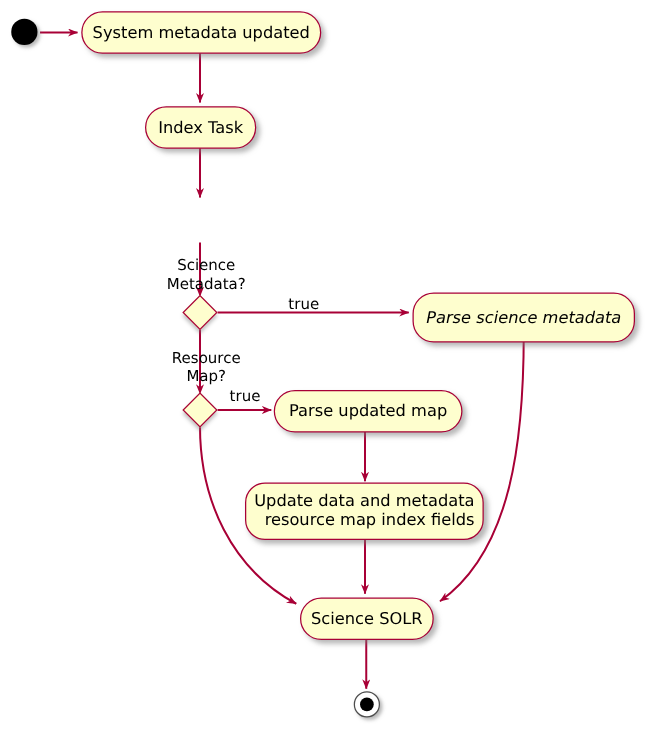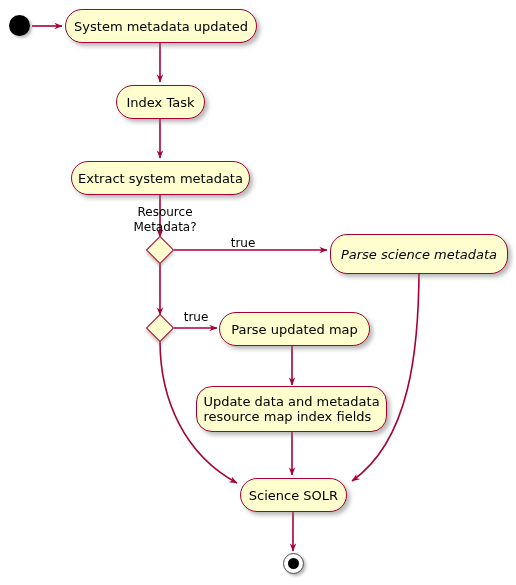--- a/index.html
+++ b/index.html
@@ -33,21 +33,21 @@
   
   .node {
     position: absolute;
     box-sizing: border-box;
     background: #FEFECE;
     border: 1.5px solid #A80036;
     border-radius: 17px;
     display: flex;
     align-items: center;
     justify-content: center;
-    text-align: left;
+    text-align: right;
     color: #000000;
     font-size: 13px;
     line-height: 15px;
     box-shadow: 3px 3px 4px rgba(125,125,125,0.55);
     white-space: pre;
   }
   
   .diamond {
     position: absolute;
     box-sizing: border-box;
@@ -134,38 +134,39 @@
       <path d="M293,511 L293,551"></path>
     </g>
   </svg>
 
   <div class="start-node" style="left:9px; top:15px;"></div>
 
   <div class="node" style="left:65px; top:9px; width:192px; height:34px;">System metadata updated</div>
 
   <div class="node" style="left:116px; top:85px; width:89px; height:34px;">Index Task</div>
 
-  <div class="node" style="left:71px; top:161px; width:179px; height:34px;">Extract system metadata</div>
 
   <div class="node" style="left:330px; top:234px; width:178px; height:40px;font-style:italic;">Parse science metadata</div>
 
   <div class="node" style="left:219px; top:312px; width:151px; height:34px;">Parse updated map</div>
 
   <div class="node" style="left:196px; top:386px; width:191px; height:46px; border-radius:16px;">Update data and metadata
 resource map index fields</div>
 
   <div class="node" style="left:240px; top:478px; width:107px; height:34px;">Science SOLR</div>
 
   <div class="diamond" style="left:150px; top:240px; width:20px; height:20px;"></div>
 
   <div class="diamond" style="left:150px; top:318px; width:20px; height:20px;"></div>
 
   <div class="end-node" style="left:283px; top:553px;"></div>
 
-  <div class="edge-label" style="left:115px; top:205px; width:100px;">Resource
+  <div class="edge-label" style="left:115px; top:205px; width:100px;">Science
 Metadata?</div>
 
+  <div class="edge-label" style="left:115px; top:279px; width:100px;">Resource
+Map?</div>
 
   <div class="edge-label" style="left:222px; top:236px; width:42px;">true</div>
 
   <div class="edge-label" style="left:175px; top:310px; width:42px;">true</div>
 
 </div>
 
 </body></html>

